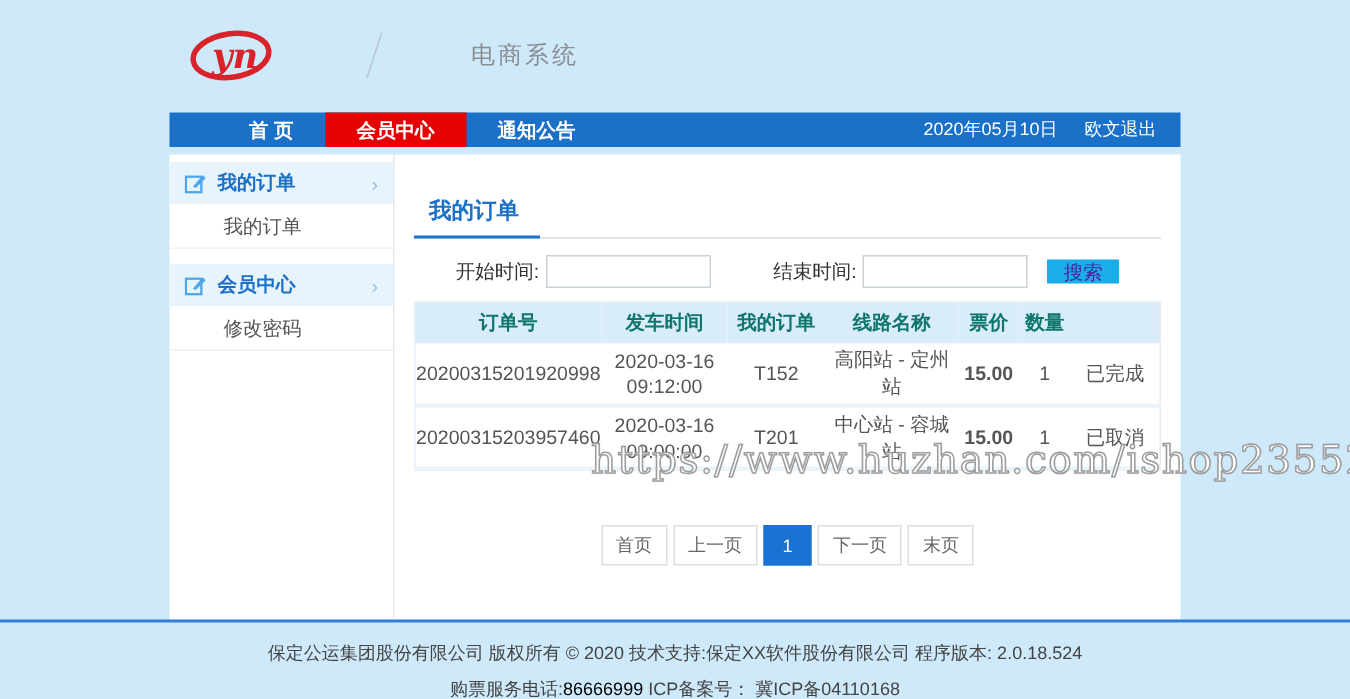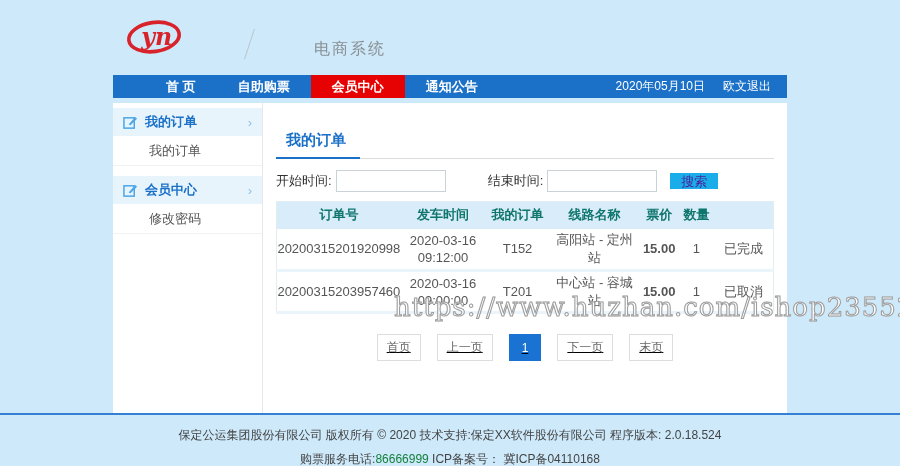--- a/index.html
+++ b/index.html
@@ -8,21 +8,21 @@
     font-family:"Liberation Sans","DejaVu Sans",sans-serif;
     background:#cde9fa;
     position:relative;
     overflow:hidden;
     font-size:13px;
   }
   .container { width:674px; margin:0 auto; }
 
   
   .site-header { height:75px; }
-  .brand { display:flex; align-items:flex-end; padding:14px 0 0 12px;gap:48px; }
+  .brand { display:flex; align-items:center; padding:14px 0 0 12px;gap:48px; }
   .logo-svg { width:58px; height:46px; }
   .company-name { font-size:26px; font-weight:bold; color:#3b6fb2; letter-spacing:2px; margin-left:8px; }
   .brand-divider { width:1px; height:32px; background:#b9c6cf; transform:rotate(18deg); margin:0 16px 0 18px; }
   .system-name { font-size:16px; color:#8a8f94; letter-spacing:2px; }
 
   
   .navbar { background:#1b71c8; height:23px; display:flex; align-items:stretch;padding-left:32px; }
   .nav-item { color:#fff; font-size:13px; font-weight:bold; line-height:23px; padding:0 21px; cursor:pointer; }
   .nav-item.active { background:#e60202; }
   .nav-right { margin-left:auto; display:flex; align-items:center; color:#fff; font-size:12px; padding-right:16px; }
@@ -46,21 +46,21 @@
   }
   .side-group + .side-group { margin-top:10px; }
 
   .main { flex:1; padding:0 13px; }
   .title-bar { margin-top:28px; border-bottom:1px solid #dcdcdc; }
   .page-title {
     display:inline-block; font-size:15px; font-weight:bold; color:#1b71c8;
     padding:0 14px 7px 10px; border-bottom:2px solid #1b71c8; margin-bottom:-1px;
   }
 
-  .search-row { display:flex; align-items:center; margin-top:11px; font-size:13px; color:#333; }
+  .search-row { display:flex; align-items:center; margin-top:11px; font-size:13px; color:#333;justify-content:center; }
   .search-label { margin-right:4px; }
   .search-label.second { margin-left:42px; }
   .search-input { width:110px; height:22px; border:1px solid #c9d2d8; background:#fff; padding:0 4px; font-size:12px; }
   .search-btn {
     margin-left:13px; width:48px; height:16px; background:#1badea; color:#4c1d95;
     border:none; font-size:13px; cursor:pointer;
   }
 
   table.orders { width:100%; border-collapse:collapse; margin-top:9px; border:1px solid #e2ecf3; }
   table.orders th {
@@ -69,32 +69,32 @@
   }
   table.orders td {
     height:42px; text-align:center; font-size:13px; color:#555;
     border-bottom:3px solid #e9f4fb; background:#fff;
   }
   td.time-cell { color:#4da6e8; line-height:17px; }
   td.price-cell { color:#e60000; font-weight:bold; }
   td.qty-cell { color:#4da6e8; }
   td.status-cell { color:#8f969c; }
 
-  .pagination { display:flex; justify-content:center; gap:16px; margin-top:20px;text-decoration:underline; }
+  .pagination { display:flex; justify-content:center; gap:4px; margin-top:36px; }
   .page-btn {
     background:#fff; border:1px solid #ddd; color:#666; font-size:12px;
     padding:4px 9px; cursor:pointer;
   }
   .page-btn.current { background:#1a73d2; border-color:#1a73d2; color:#fff; padding:4px 12px; }
 
   
   .site-footer { border-top:2px solid #3580d5; margin-top:0; padding-top:12px; text-align:center; }
   .footer-line1 { font-size:12px; color:#444; }
   .footer-line2 { font-size:12px; color:#444; margin-top:7px; }
-  .footer-phone { color:#15803d; }
+  .footer-phone { color:#000000; }
 
   
   .watermark {
     position:absolute; left:394px; top:292px; z-index:20; pointer-events:none;
     font-family:"DejaVu Serif","Liberation Serif",serif;
     font-size:26px; letter-spacing:1px; color:#fff;
     -webkit-text-stroke:1px #9d9d9d;
     text-shadow:0 0 1px #9d9d9d;
     white-space:nowrap;
   }
@@ -110,21 +110,20 @@
         <ellipse cx="32" cy="25" rx="28" ry="16" fill="none" stroke="#d8232a" stroke-width="4" transform="rotate(-8 32 25)"></ellipse>
         <text x="18" y="34" font-size="26" font-style="italic" font-weight="bold" fill="#d8232a" font-family="'DejaVu Serif',serif">yn</text>
       </svg>
       <span class="brand-divider"></span>
       <span class="system-name">电商系统</span>
     </div>
   </header>
 
   <nav class="navbar container">
     <div class="nav-item">首 页</div>
-    <div class="nav-item">自助购票</div>
     <div class="nav-item active">会员中心</div>
     <div class="nav-item">通知公告</div>
     <div class="nav-right">
       <span class="nav-date">2020年05月10日</span>
       <span class="nav-user">欧文</span>
       <span class="nav-logout">退出</span>
     </div>
   </nav>
 
   <div class="content container">

